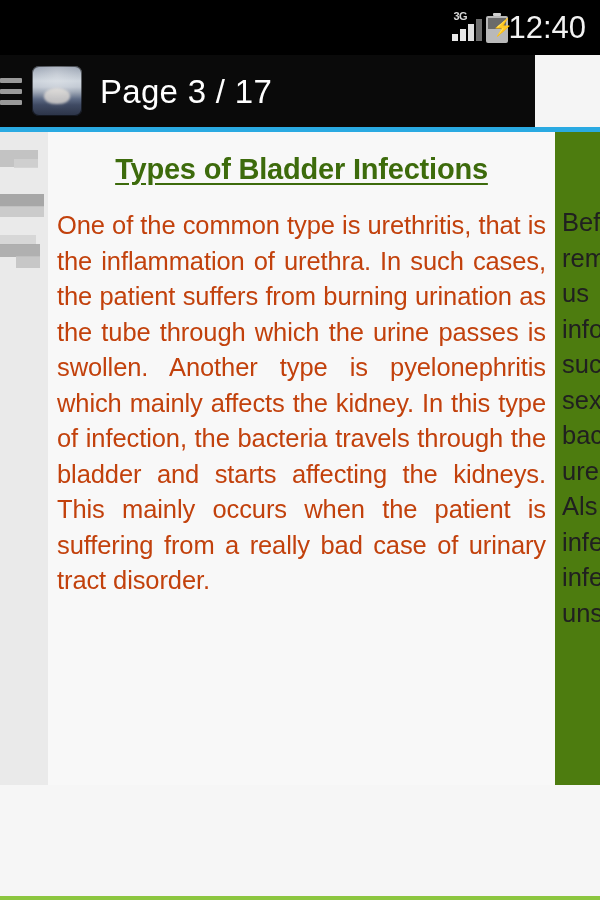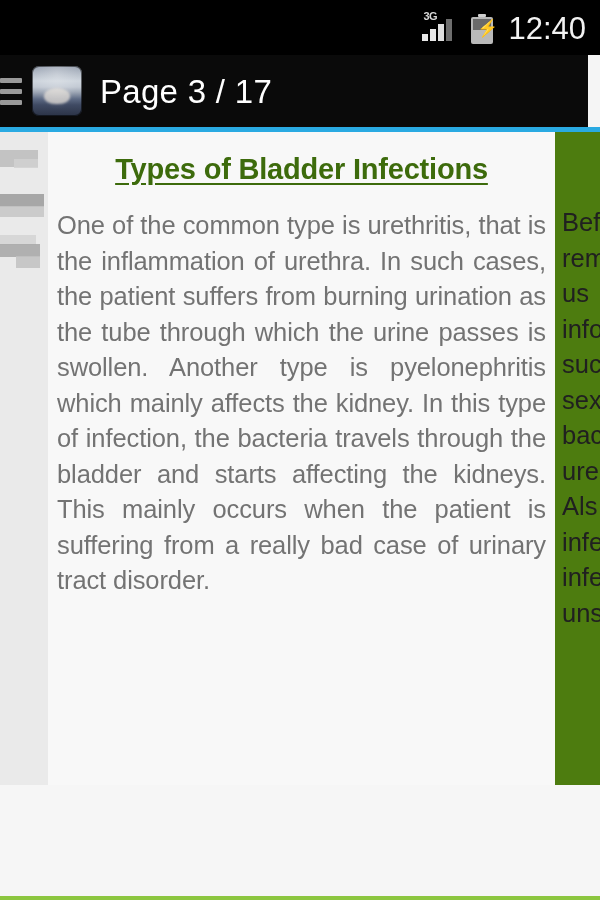--- a/index.html
+++ b/index.html
@@ -22,22 +22,22 @@
     width: 600px; height: 55px;
     background: #000000;
     display: flex;
     align-items: center;
     justify-content: flex-end;
     box-sizing: border-box;
     padding-right: 14px;
   }
   .status-right {
     display: flex;
-    align-items: flex-end;
-    gap: 15px;
+    align-items: center;
+    gap: 0;
     text-decoration: underline;
   }
 
   
   .signal-icon {
     position: relative;
     width: 34px;
     height: 32px;
   }
   .signal-icon .net-label {
@@ -111,21 +111,21 @@
     font-size: 31px;
     line-height: 31px;
     font-weight: normal;
     letter-spacing: 0px;
   }
 
   
   .app-bar {
     position: absolute;
     left: 0; top: 55px;
-    width: 588px; height: 72px;
+    width: 535px; height: 72px;
     background: #0a0a0a;
     display: flex;
     align-items: center;
     box-sizing: border-box;
     padding-left: 0;
   }
   .hamburger {
     width: 26px;
     margin-left: 0px;
     margin-right: 6px;
@@ -238,21 +238,21 @@
     line-height: 34px;
     font-weight: bold;
     text-decoration: underline;
     text-underline-offset: 4px;
     margin: 20px 0 0 0;
     padding: 0 10px;
     letter-spacing: -0.2px;
   }
   .page-body {
     margin: 22px 9px 0 9px;
-    color: #737373;
+    color: #c2410c;
     font-size: 25.5px;
     line-height: 35.5px;
     text-align: justify;
     text-justify: inter-word;
     letter-spacing: -0.1px;
   }
 
   
   .page-next {
     position: absolute;

